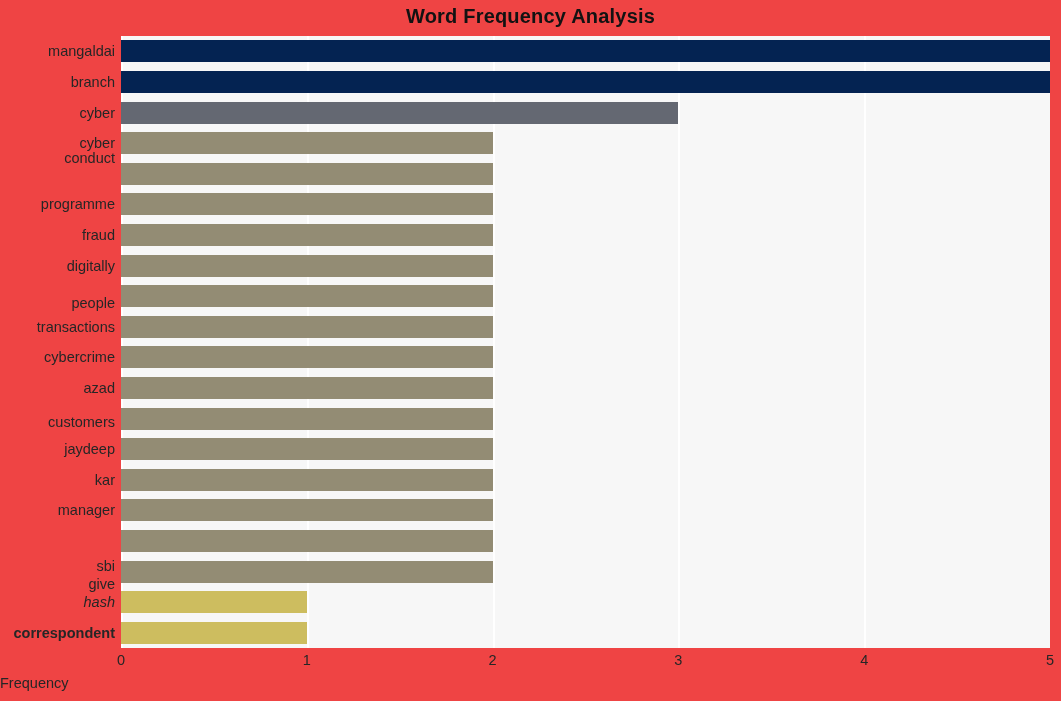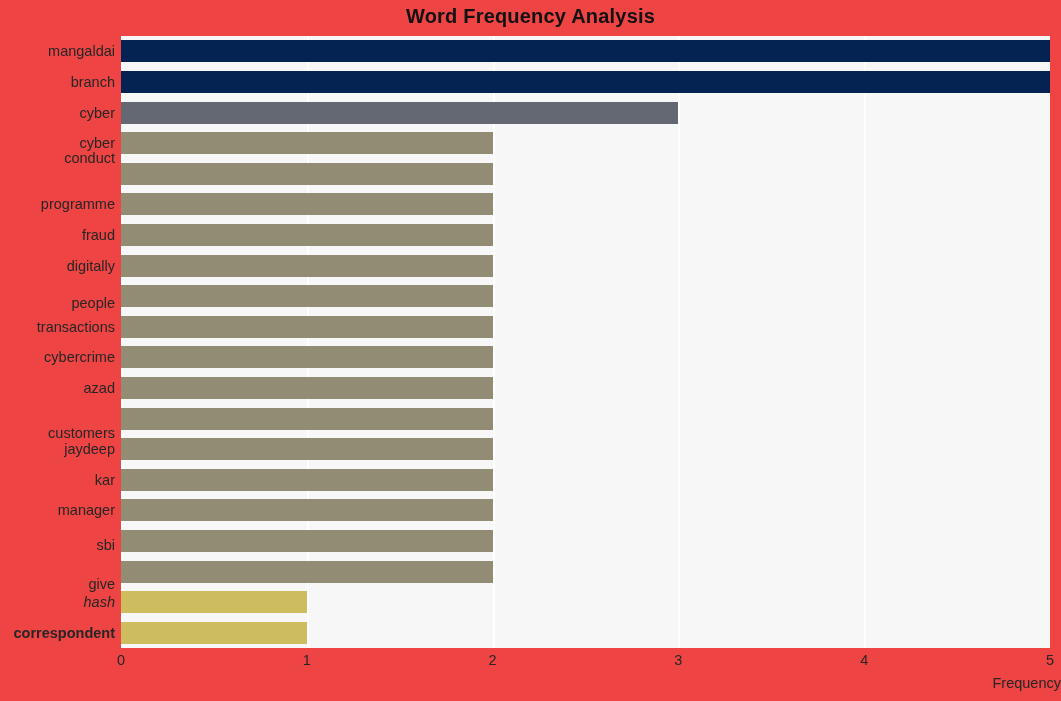--- a/index.html
+++ b/index.html
@@ -91,21 +91,21 @@
     margin-left: -20px;
     text-align: center;
     font-size: 14.5px;
     color: #262626;
   }
   #xaxis-label {
     position: absolute;
     left: 0;
     top: 675px;
     width: 1061px;
-    text-align: right;
+    text-align: left;
     font-size: 14.5px;
     color: #262626;
   }
 </style>
 </head>
 <body>
 
 <div id="chart-root">
 
   <div id="chart-title">Word Frequency Analysis</div>
@@ -148,25 +148,25 @@
       <div class="ylabel" style="top: 65.5px;">cyber</div>
       <div class="ylabel" style="top: 96.1px;">cyber</div>
       <div class="ylabel" style="top: 111px;">conduct</div>
       <div class="ylabel" style="top: 157.3px;">programme</div>
       <div class="ylabel" style="top: 187.9px;">fraud</div>
       <div class="ylabel" style="top: 218.5px;">digitally</div>
       <div class="ylabel" style="top: 256px;">people</div>
       <div class="ylabel" style="top: 279.7px;">transactions</div>
       <div class="ylabel" style="top: 310.3px;">cybercrime</div>
       <div class="ylabel" style="top: 340.9px;">azad</div>
-      <div class="ylabel" style="top: 386px;">customers</div>
+      <div class="ylabel" style="top: 375px;">customers</div>
       <div class="ylabel" style="top: 402.1px;">jaydeep</div>
       <div class="ylabel" style="top: 432.7px;">kar</div>
       <div class="ylabel" style="top: 463px;">manager</div>
-      <div class="ylabel" style="top: 498px;">sbi</div>
+      <div class="ylabel" style="top: 519px;">sbi</div>
       <div class="ylabel" style="top: 537px;">give</div>
       <div class="ylabel" style="top: 555.1px; font-style: italic;">hash</div>
       <div class="ylabel" style="top: 585.7px; font-weight: bold;">correspondent</div>
     </div>
 
   <div id="xticks-layer">
       <div class="xtick" style="left: 121px;">0</div>
       <div class="xtick" style="left: 306.8px;">1</div>
       <div class="xtick" style="left: 492.6px;">2</div>
       <div class="xtick" style="left: 678.4px;">3</div>

